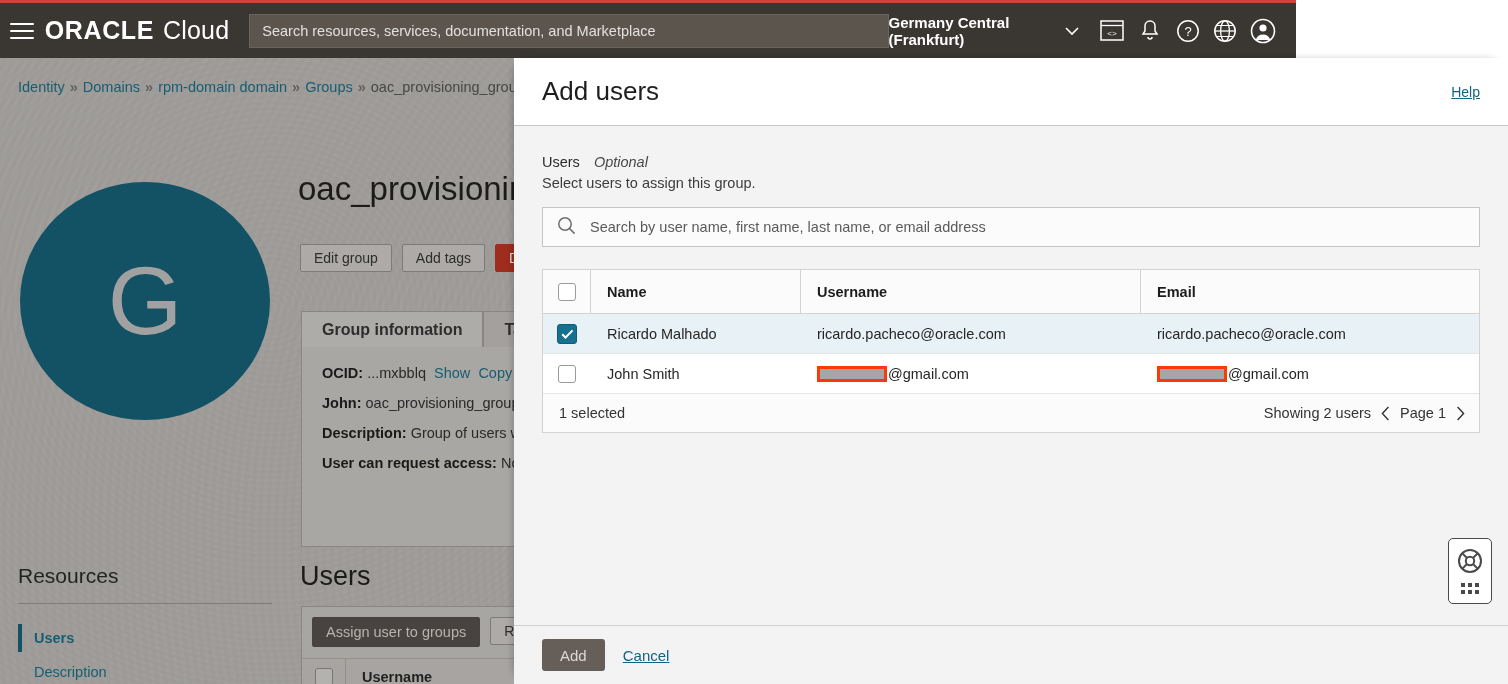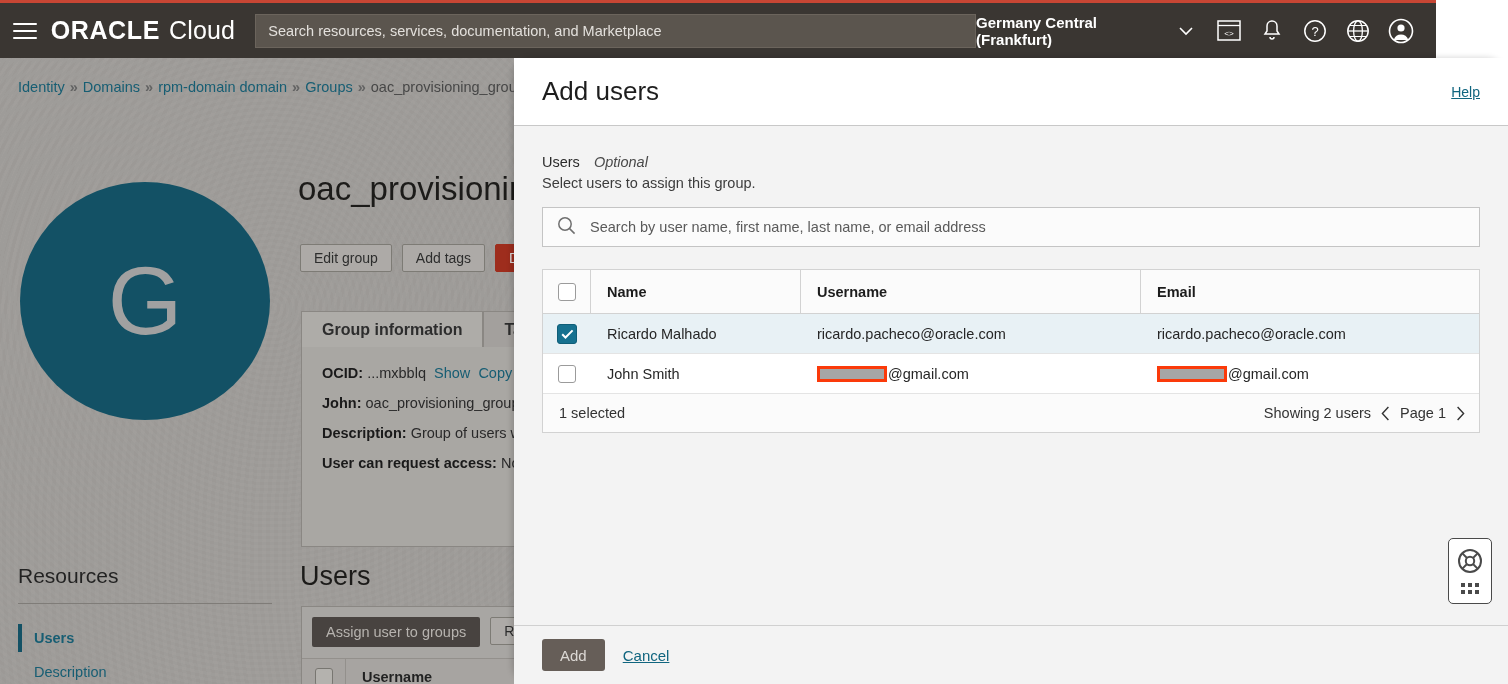--- a/index.html
+++ b/index.html
@@ -8,21 +8,21 @@
     width:1508px; height:684px;
     font-family:"Liberation Sans", sans-serif;
     background:#ffffff;
     overflow:hidden;
     position:relative;
     -webkit-font-smoothing:antialiased;
   }
 
   
   #topnav{
-    position:absolute; top:0; left:0; width:1436px; height:58px;
+    position:absolute; top:0; left:0; width:1296px; height:58px;
     background:#3a3632;
     border-top:3px solid #c74634;
     display:flex; align-items:center;
     z-index:60;
   }
   #hamburger{ width:52px; height:58px; display:flex; align-items:center; justify-content:center; cursor:pointer; }
   #hamburger .bars{ width:24px; }
   #hamburger .bars i{ display:block; height:2px; background:#fff; margin:5px 0; border-radius:1px;}
   .oracle-logo{ display:flex; align-items:baseline; margin-right:20px; user-select:none; }
   .oracle-word{

